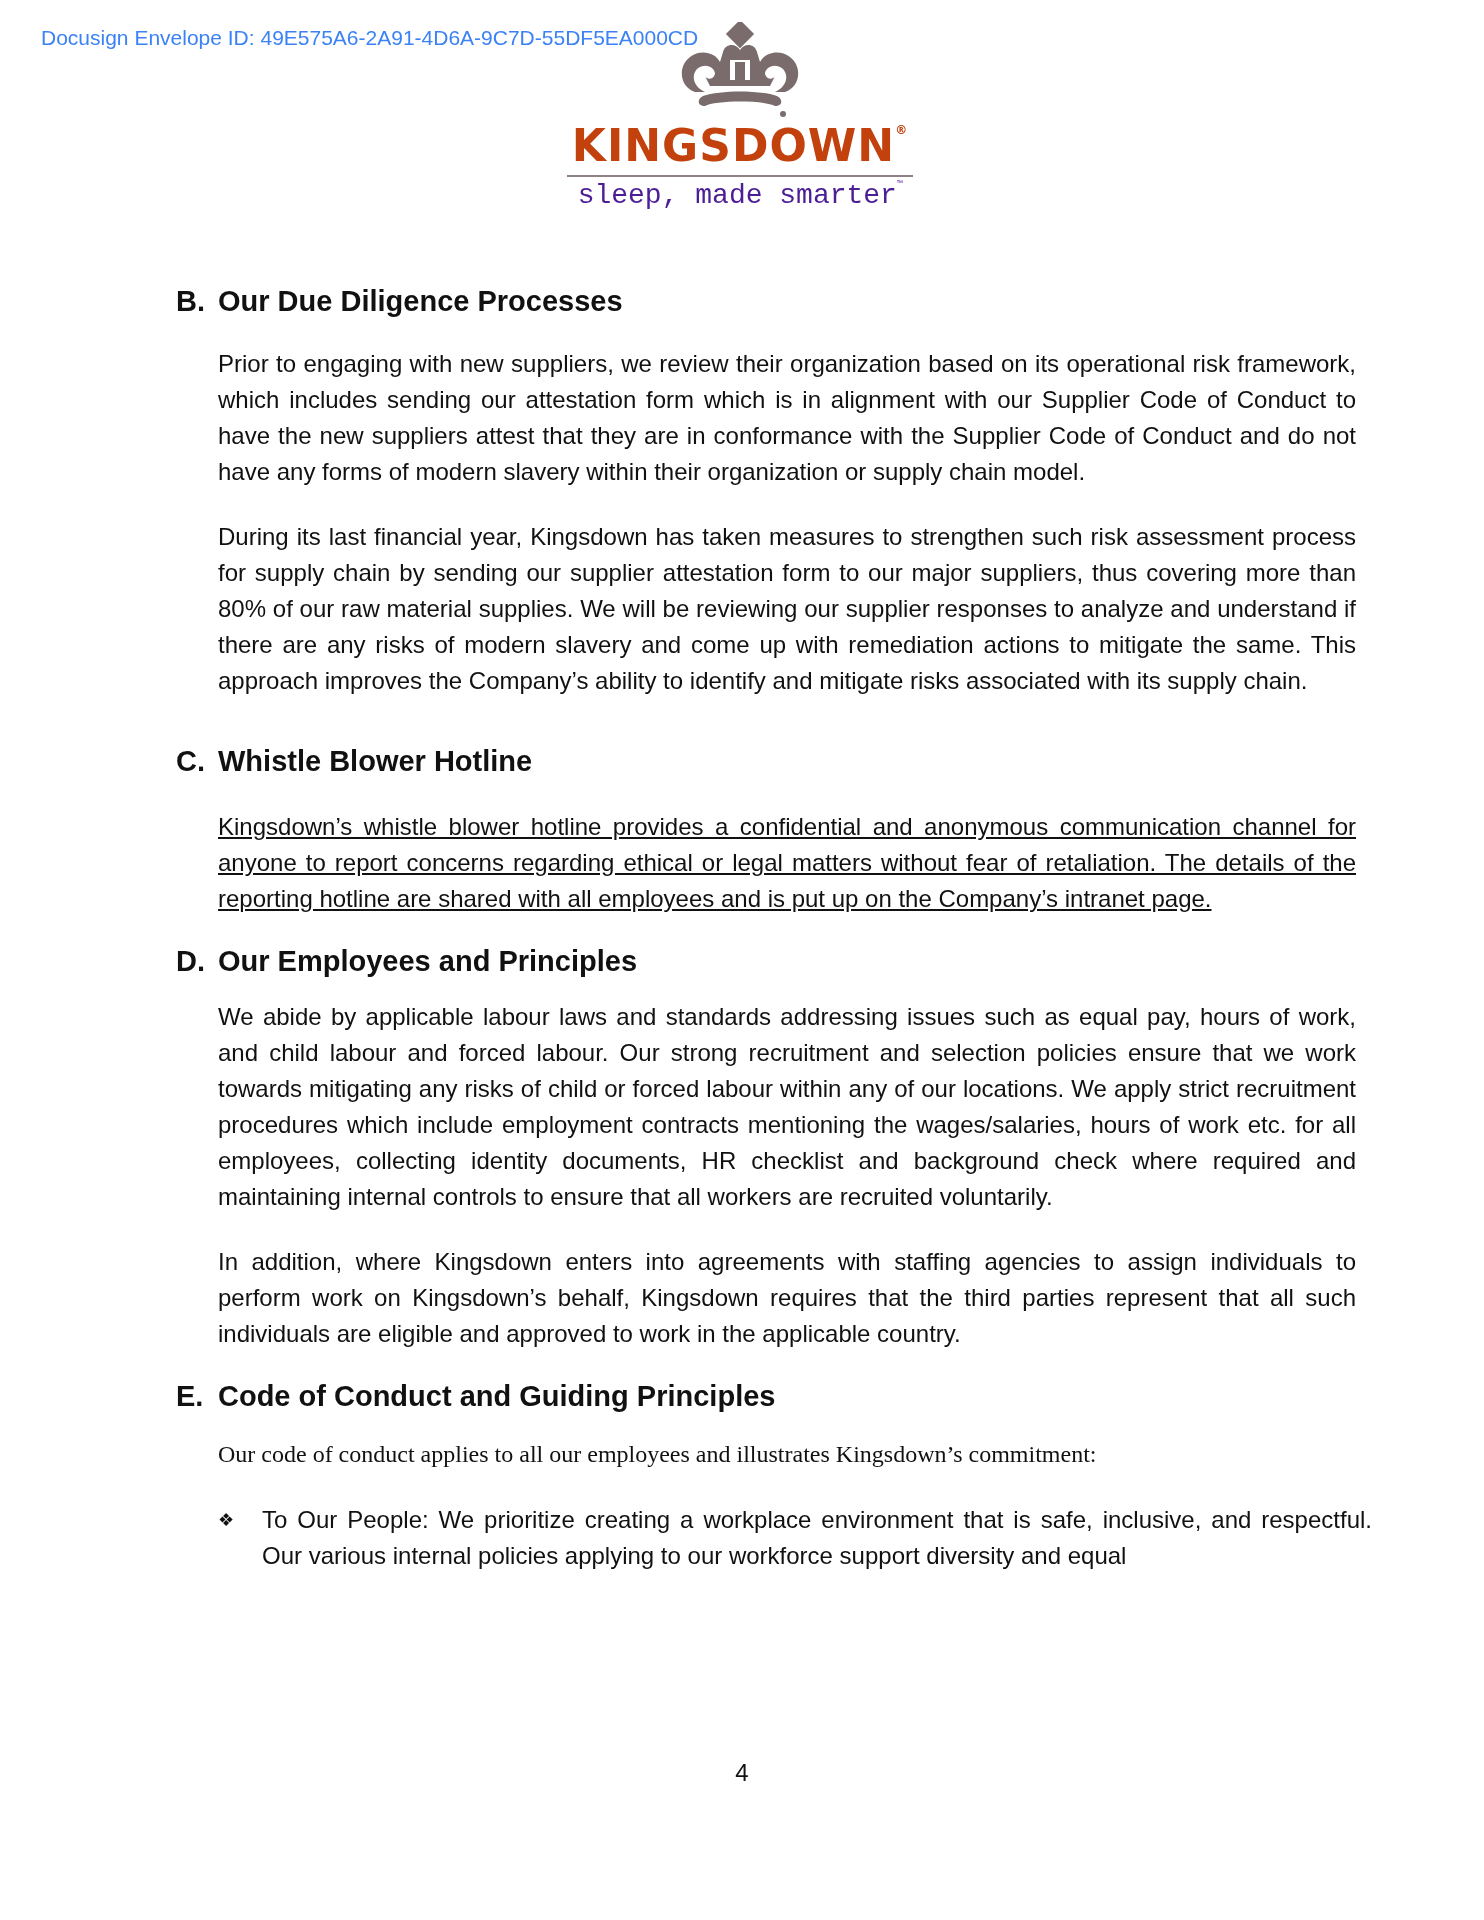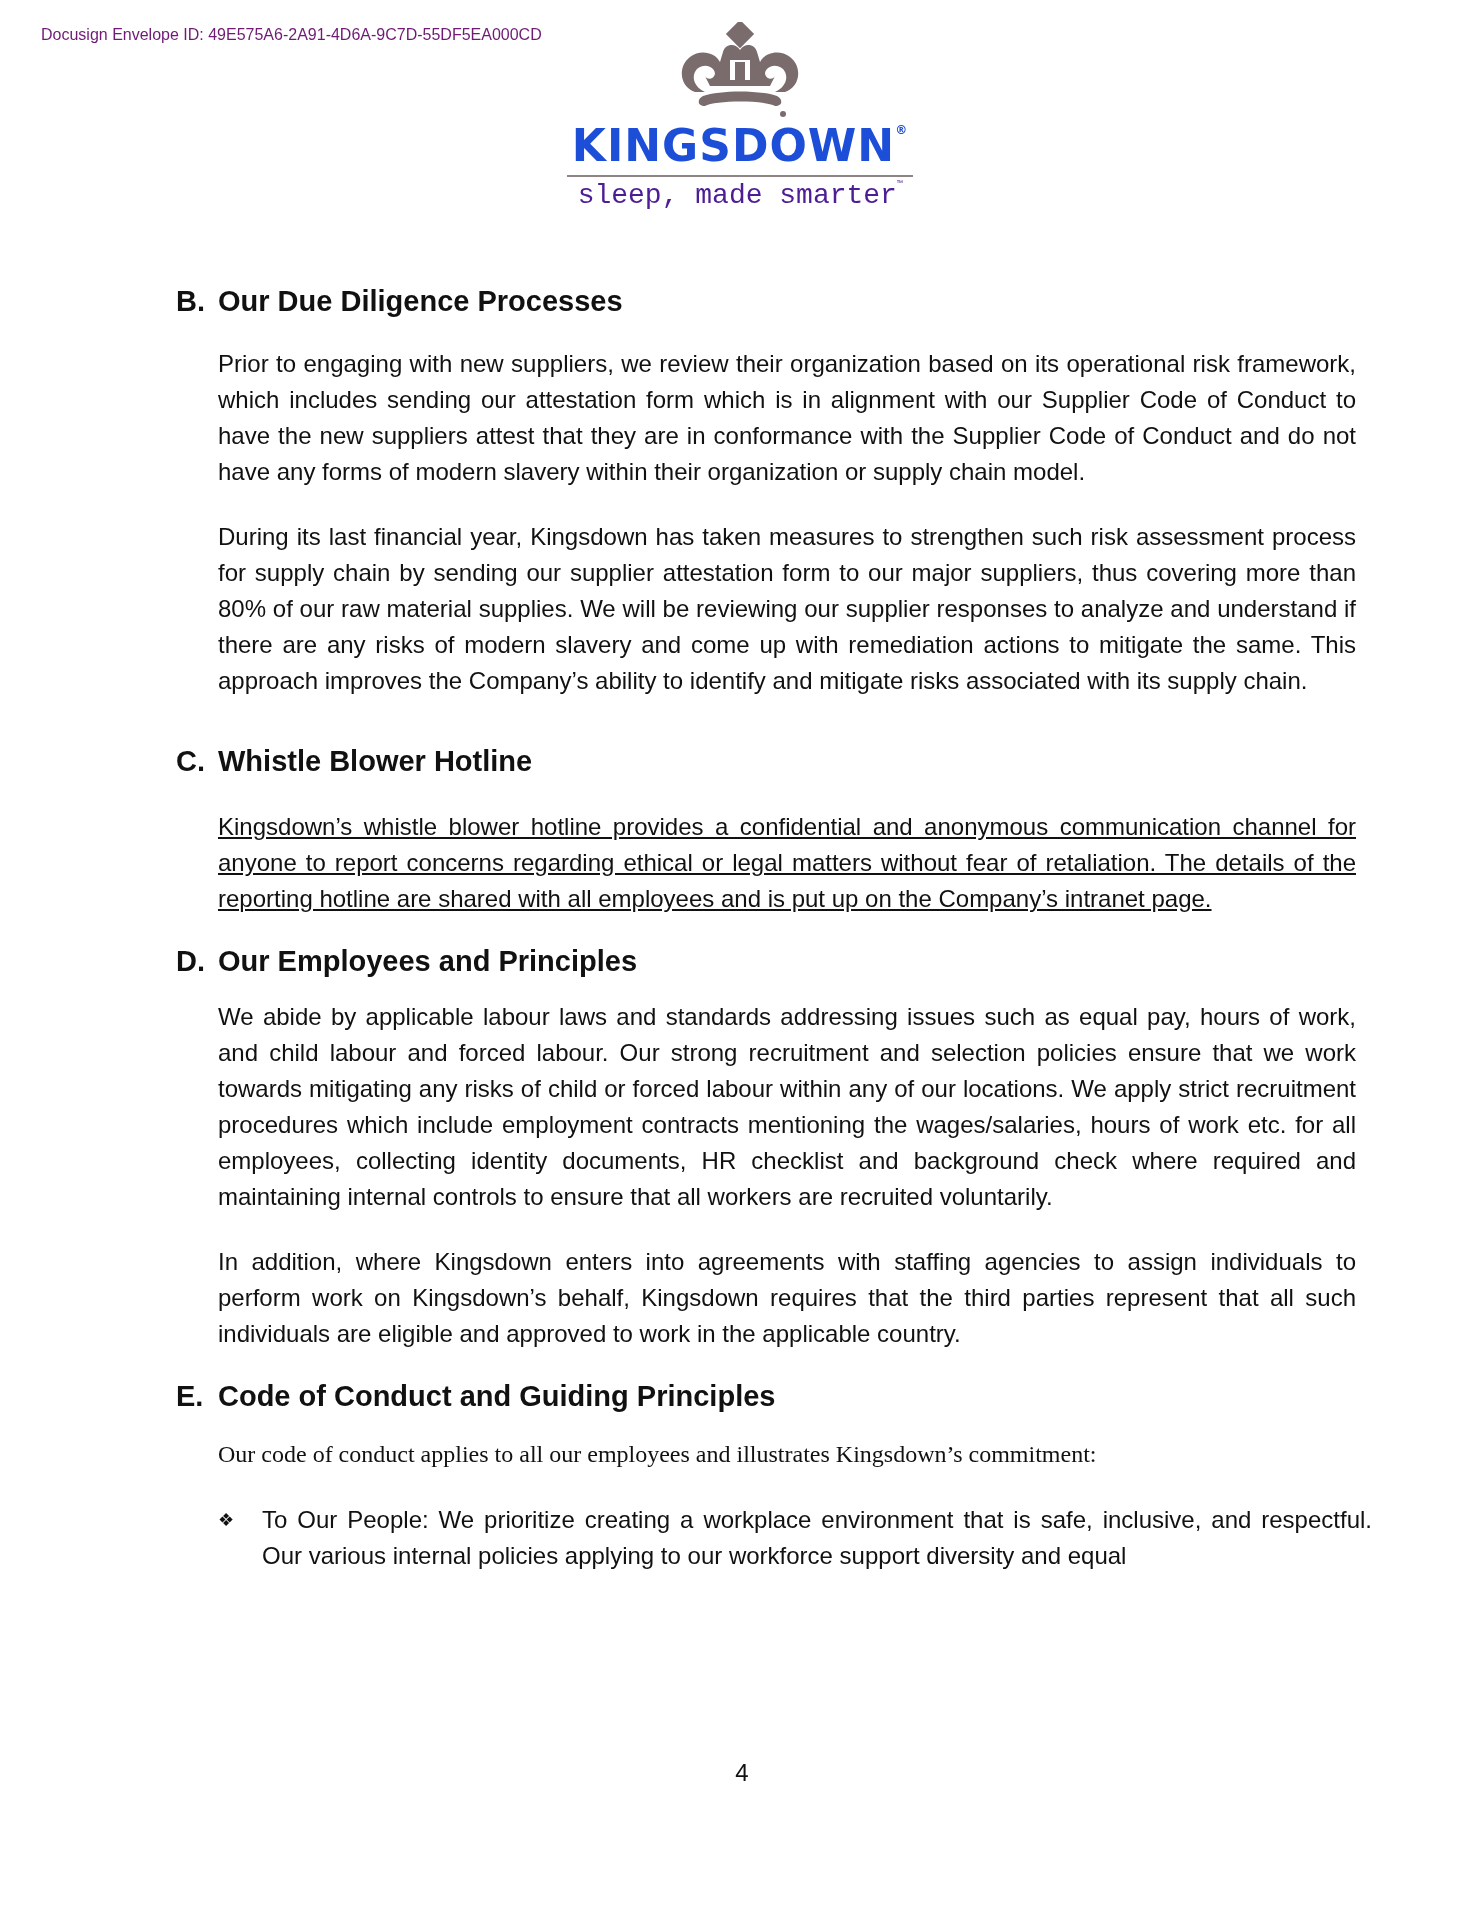--- a/index.html
+++ b/index.html
@@ -1,24 +1,24 @@
 <!DOCTYPE html>
 <html><head>
 <meta charset="utf-8">
 <style>
   html, body { margin: 0; padding: 0; background: #ffffff; }
   body { width: 1484px; height: 1920px; position: relative; overflow: hidden; color: #111; }
   .envelope {
     position: absolute; left: 41px; top: 26px;
-    font-family: "Liberation Sans", sans-serif; font-size: 16px; color: #701a75;
+    font-family: "Liberation Sans", sans-serif; font-size: 21px; color: #3b82f6;
   }
   .logo { position: absolute; left: 560px; top: 22px; width: 360px; height: 210px; text-align: center; }
   .logo svg { display: block; margin: 0 auto; }
   .brand {
-    font-family: "DejaVu Sans", sans-serif; font-weight: bold; color: #1d4ed8;
+    font-family: "DejaVu Sans", sans-serif; font-weight: bold; color: #c2410c;
     font-size: 44px; letter-spacing: 1px; line-height: 1; margin-top: 2px;
   }
   .brand sup { font-size: 12px; vertical-align: top; }
   .brand-rule { width: 346px; height: 2px; background: #8f8383; margin: 7px auto 4px; }
   .tagline {
     font-family: Liberation Mono, monospace; color: #4c1d95; font-size: 28px; line-height: 1.1;
   }
   .tagline sup { font-size: 9px; vertical-align: top; }
   .content {
     position: absolute; left: 176px; top: 283px; width: 1196px;

